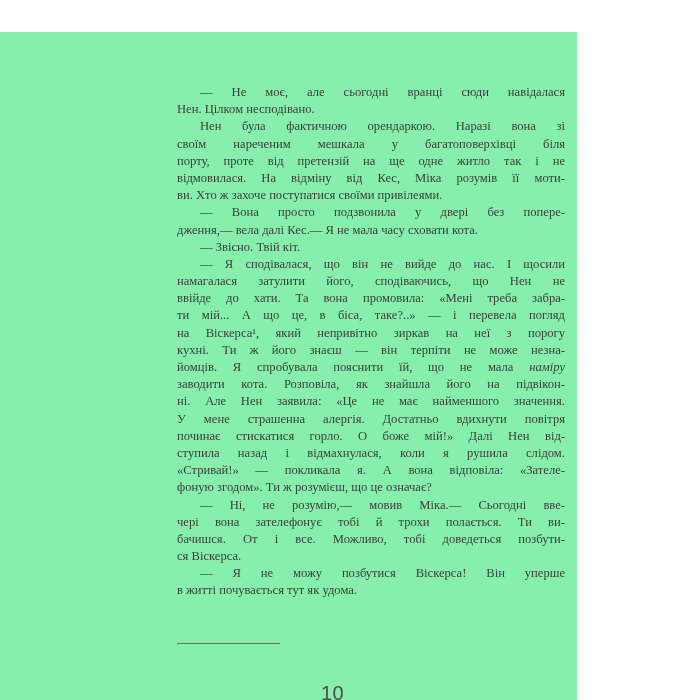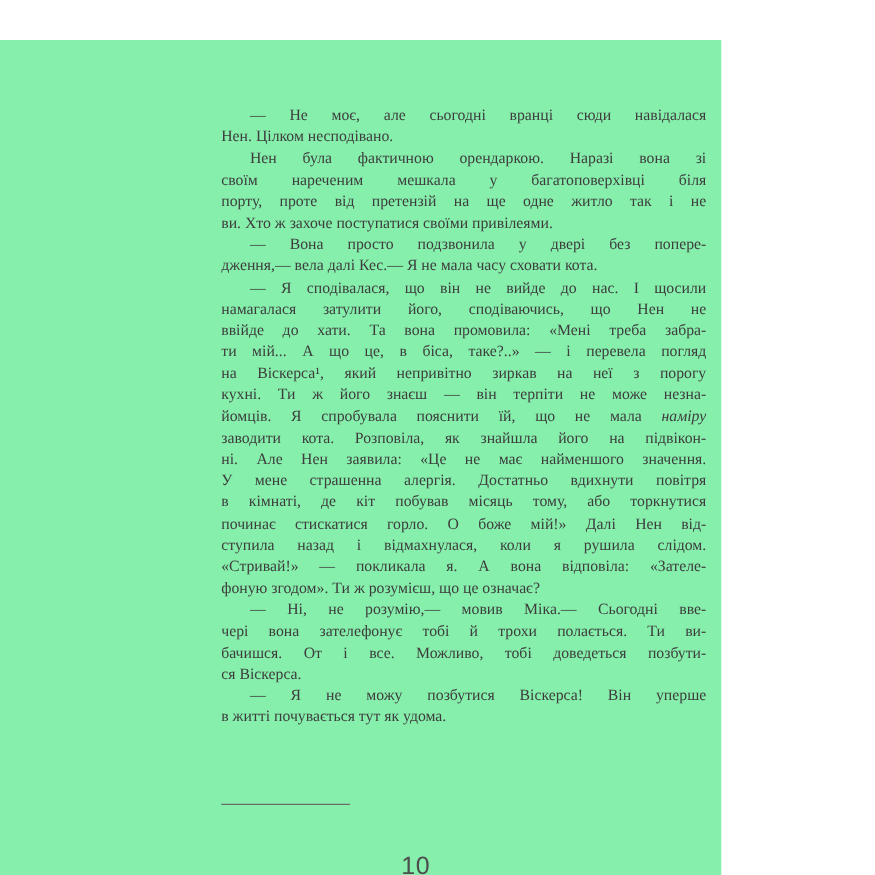--- a/index.html
+++ b/index.html
@@ -72,34 +72,35 @@
 <body>
 
 <div class="page">
 
   <div class="text-block">
       <div class="line indent"><span>— Не моє, але сьогодні вранці сюди навідалася</span></div>
       <div class="line end"><span>Нен. Цілком несподівано.</span></div>
       <div class="line indent"><span>Нен була фактичною орендаркою. Наразі вона зі</span></div>
       <div class="line"><span>своїм нареченим мешкала у багатоповерхівці біля</span></div>
       <div class="line"><span>порту, проте від претензій на ще одне житло так і не</span></div>
+      <div class="line"><span>відмовилася. На відміну від Кес, Міка розумів її моти-</span></div>
       <div class="line end"><span>ви. Хто ж захоче поступатися своїми привілеями.</span></div>
       <div class="line indent"><span>— Вона просто подзвонила у двері без попере-</span></div>
       <div class="line end"><span>дження,— вела далі Кес.— Я не мала часу сховати кота.</span></div>
+      <div class="line indent end"><span>— Звісно. Твій кіт.</span></div>
       <div class="line indent"><span>— Я сподівалася, що він не вийде до нас. І щосили</span></div>
       <div class="line"><span>намагалася затулити його, сподіваючись, що Нен не</span></div>
       <div class="line"><span>ввійде до хати. Та вона промовила: «Мені треба забра-</span></div>
       <div class="line"><span>ти мій... А що це, в біса, таке?..» — і перевела погляд</span></div>
       <div class="line"><span>на Віскерса¹, який непривітно зиркав на неї з порогу</span></div>
       <div class="line"><span>кухні. Ти ж його знаєш — він терпіти не може незна-</span></div>
       <div class="line"><span>йомців. Я спробувала пояснити їй, що не мала </span><span class="it">наміру</span></div>
       <div class="line"><span>заводити кота. Розповіла, як знайшла його на підвікон-</span></div>
       <div class="line"><span>ні. Але Нен заявила: «Це не має найменшого значення.</span></div>
       <div class="line"><span>У мене страшенна алергія. Достатньо вдихнути повітря</span></div>
-      <div class="line"><span>в кімнаті, де кіт побував місяць тому, або торкнутися</span></div>
       <div class="line"><span>починає стискатися горло. О боже мій!» Далі Нен від-</span></div>
       <div class="line"><span>ступила назад і відмахнулася, коли я рушила слідом.</span></div>
       <div class="line"><span>«Стривай!» — покликала я. А вона відповіла: «Зателе-</span></div>
       <div class="line end"><span>фоную згодом». Ти ж розумієш, що це означає?</span></div>
       <div class="line indent"><span>— Ні, не розумію,— мовив Міка.— Сьогодні вве-</span></div>
       <div class="line"><span>чері вона зателефонує тобі й трохи полається. Ти ви-</span></div>
       <div class="line"><span>бачишся. От і все. Можливо, тобі доведеться позбути-</span></div>
       <div class="line end"><span>ся Віскерса.</span></div>
       <div class="line indent"><span>— Я не можу позбутися Віскерса! Він уперше</span></div>
       <div class="line end"><span>в житті почувається тут як удома.</span></div>

